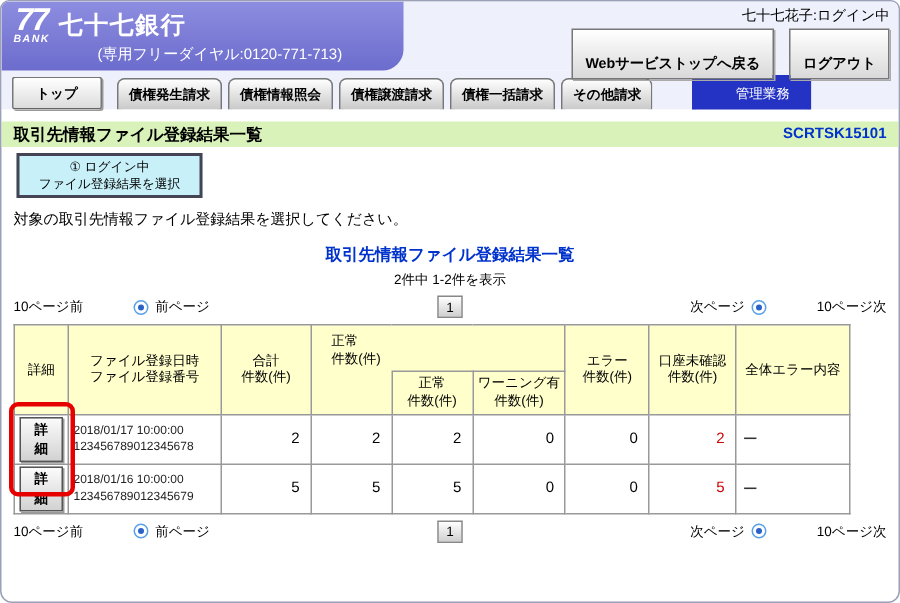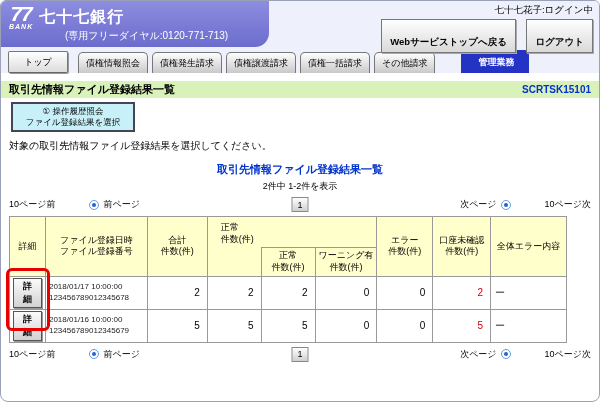--- a/index.html
+++ b/index.html
@@ -47,31 +47,31 @@
   .tabbar {
     display: flex; align-items: flex-end;
     height: 26px; background: #eef0fb; padding-left: 7px;
   }
   .tab {
     font-size: 9px; text-align: center;
     padding: 4px 7px 3px 7px; margin-right: 4px;
     background: linear-gradient(#fefefe, #c9c9c9);
     border: 1px solid #777; border-bottom: none;
     border-radius: 5px 5px 0 0;
-    cursor: pointer; white-space: nowrap;
+    cursor: pointer; white-space: nowrap; font-weight: bold;
   }
   .tab-top {
     border-radius: 2px; border-bottom: 1px solid #666;
     width: 60px; margin-right: 10px;
     background: linear-gradient(#ffffff, #dcdcdc);
     box-shadow: 1px 1px 0 #999;
   }
   .tab.selected {
-    background: #2433c4; color: #fff; font-weight: bold;
-    margin-left: 22px; padding: 5px 14px 4px 16px;
+    background: #2433c4; color: #fff; font-weight: normal;
+    margin-left: 22px; padding: 5px 14px 4px 28px;
     border-color: #2433c4;
   }
   
   .subnav {
     height: 26px; background: #2424c8;
     display: flex; align-items: center; padding-left: 8px;
   }
   .subnav a {
     color: #fff; font-size: 9.5px; text-decoration: underline;
     margin-right: 13px; white-space: nowrap; cursor: pointer;
@@ -172,37 +172,37 @@
       <div class="login-status">七十七花子:ログイン中</div>
       <div class="session-buttons">
         <button>Webサービストップへ戻る</button>
         <button>ログアウト</button>
       </div>
     </div>
   </div>
 
   <div class="tabbar">
     <div class="tab tab-top">トップ</div>
+    <div class="tab">債権発生請求</div>
     <div class="tab">債権情報照会</div>
-    <div class="tab">債権発生請求</div>
     <div class="tab">債権譲渡請求</div>
     <div class="tab">債権一括請求</div>
     <div class="tab">その他請求</div>
     <div class="tab selected">管理業務</div>
   </div>
 
 
   <div class="gap"></div>
 
   <div class="titleband">
     <div class="page-title">取引先情報ファイル登録結果一覧</div>
     <div class="screen-code">SCRTSK15101</div>
   </div>
 
-  <div class="stepbox">① 操作履歴照会
+  <div class="stepbox">① ログイン中
 ファイル登録結果を選択</div>
 
   <p class="instr">対象の取引先情報ファイル登録結果を選択してください。</p>
 
   <div class="section-title">取引先情報ファイル登録結果一覧</div>
   <div class="count-line">2件中 1-2件を表示</div>
 
   <div class="pager">
     <span class="sp1">10ページ前</span>
     <span class="pgicon"></span>

